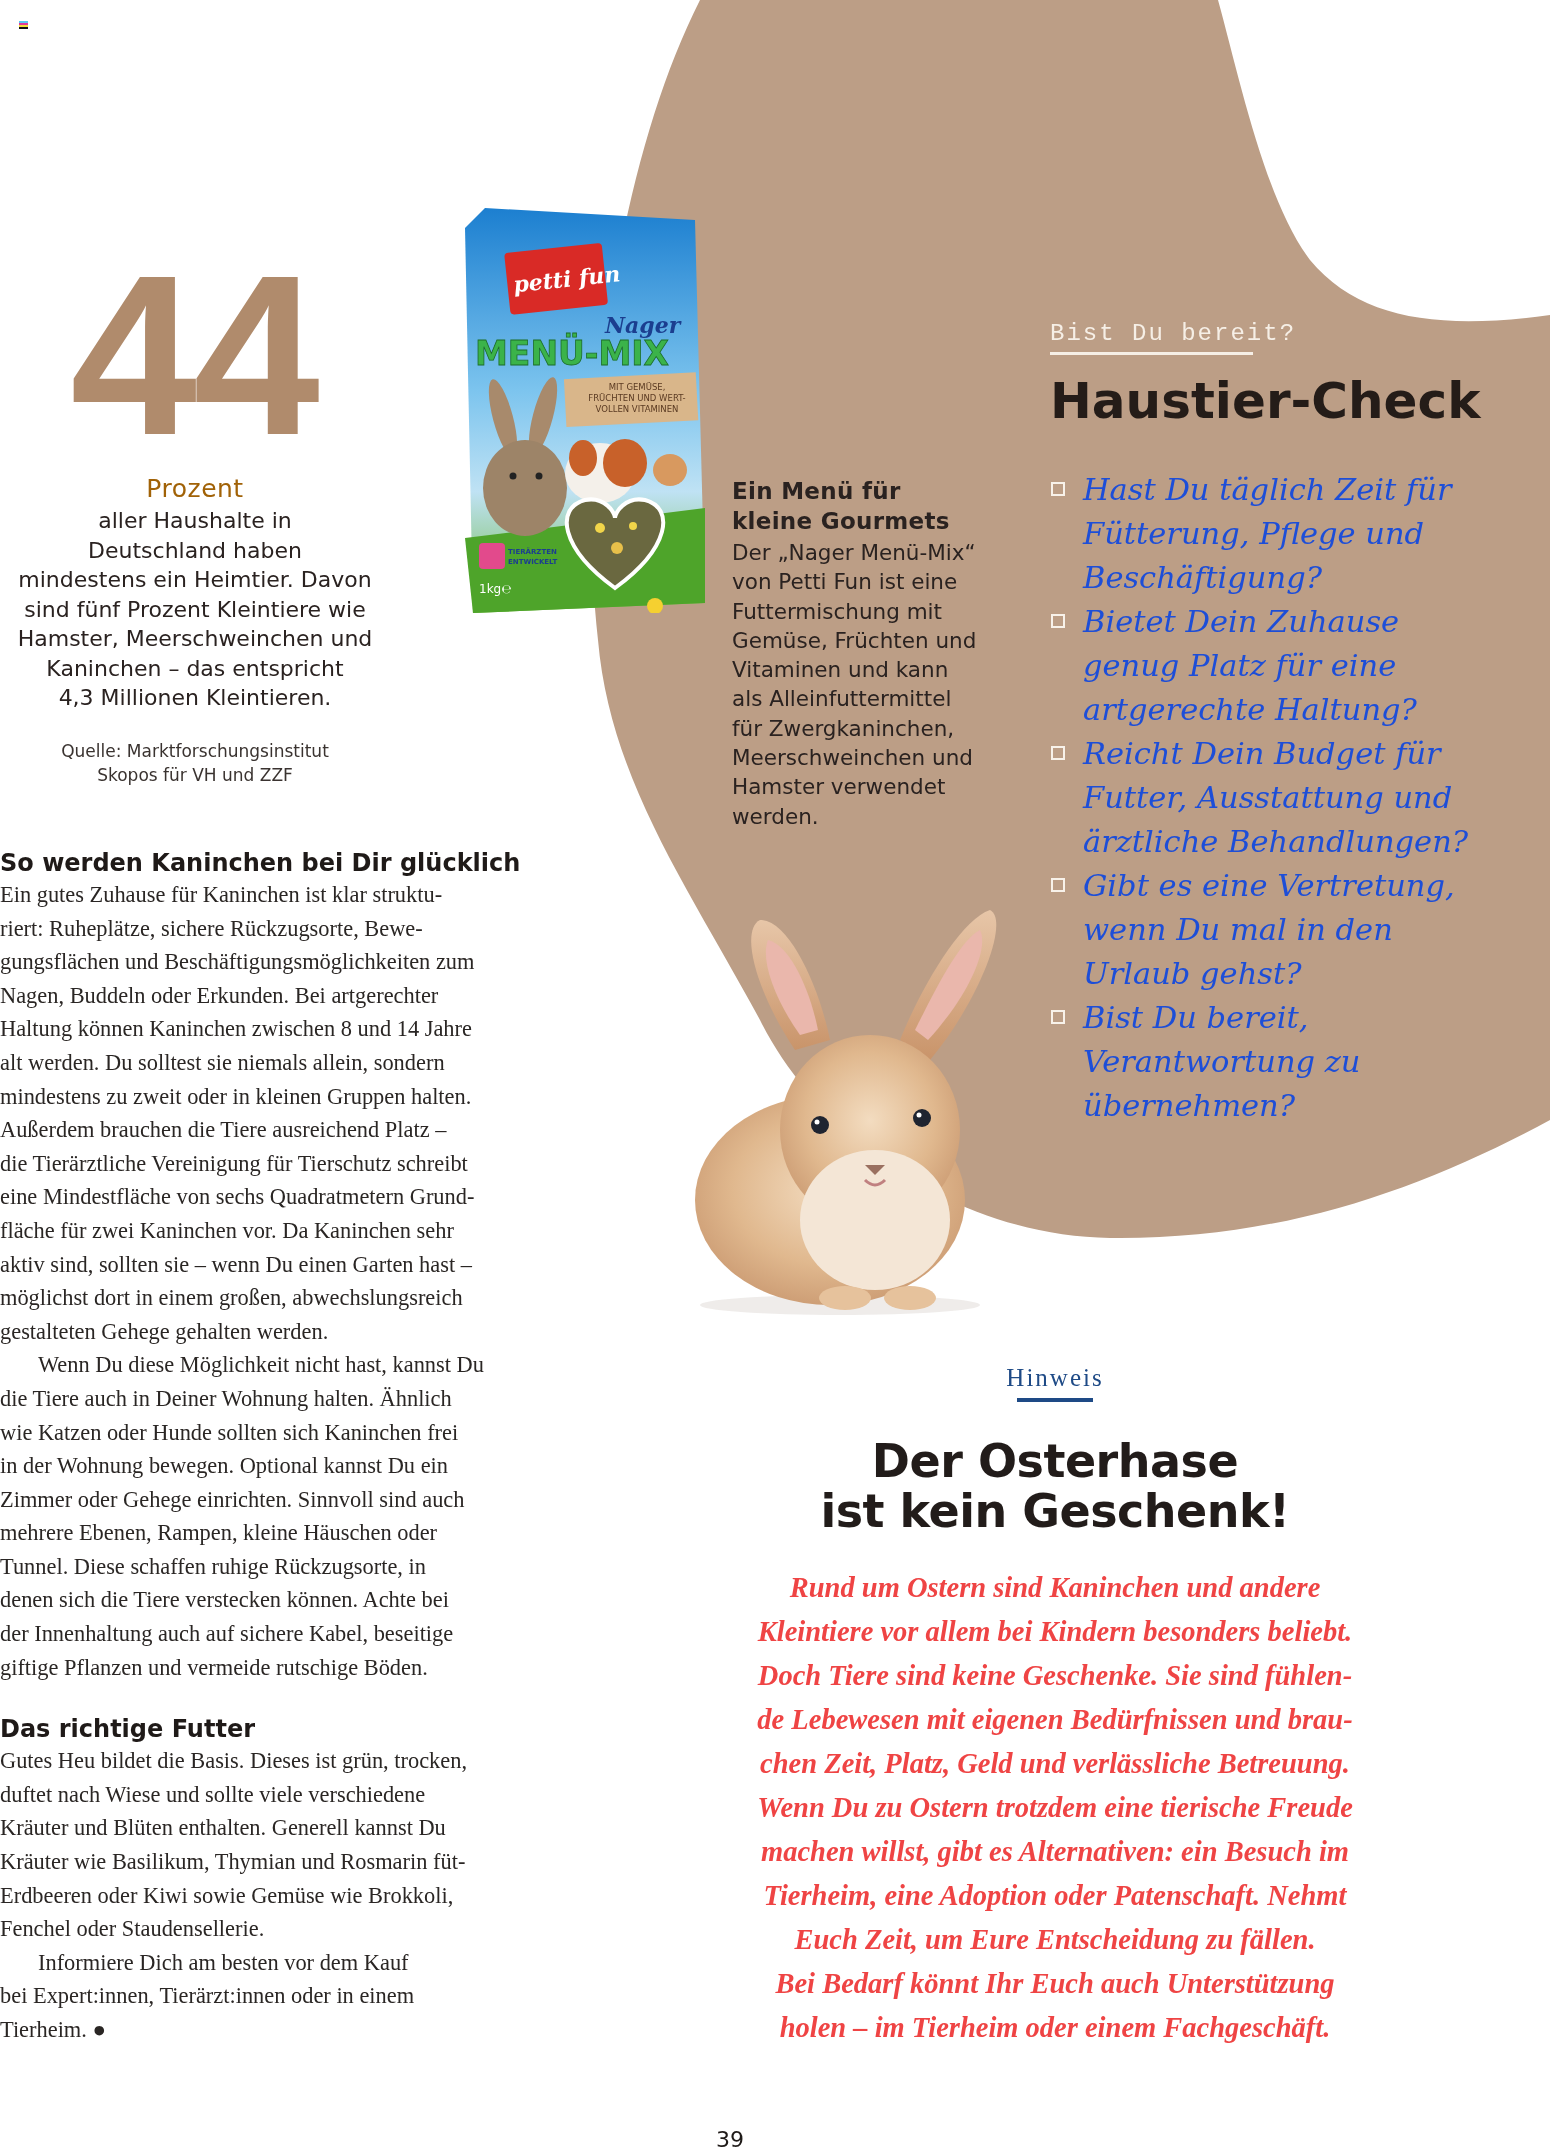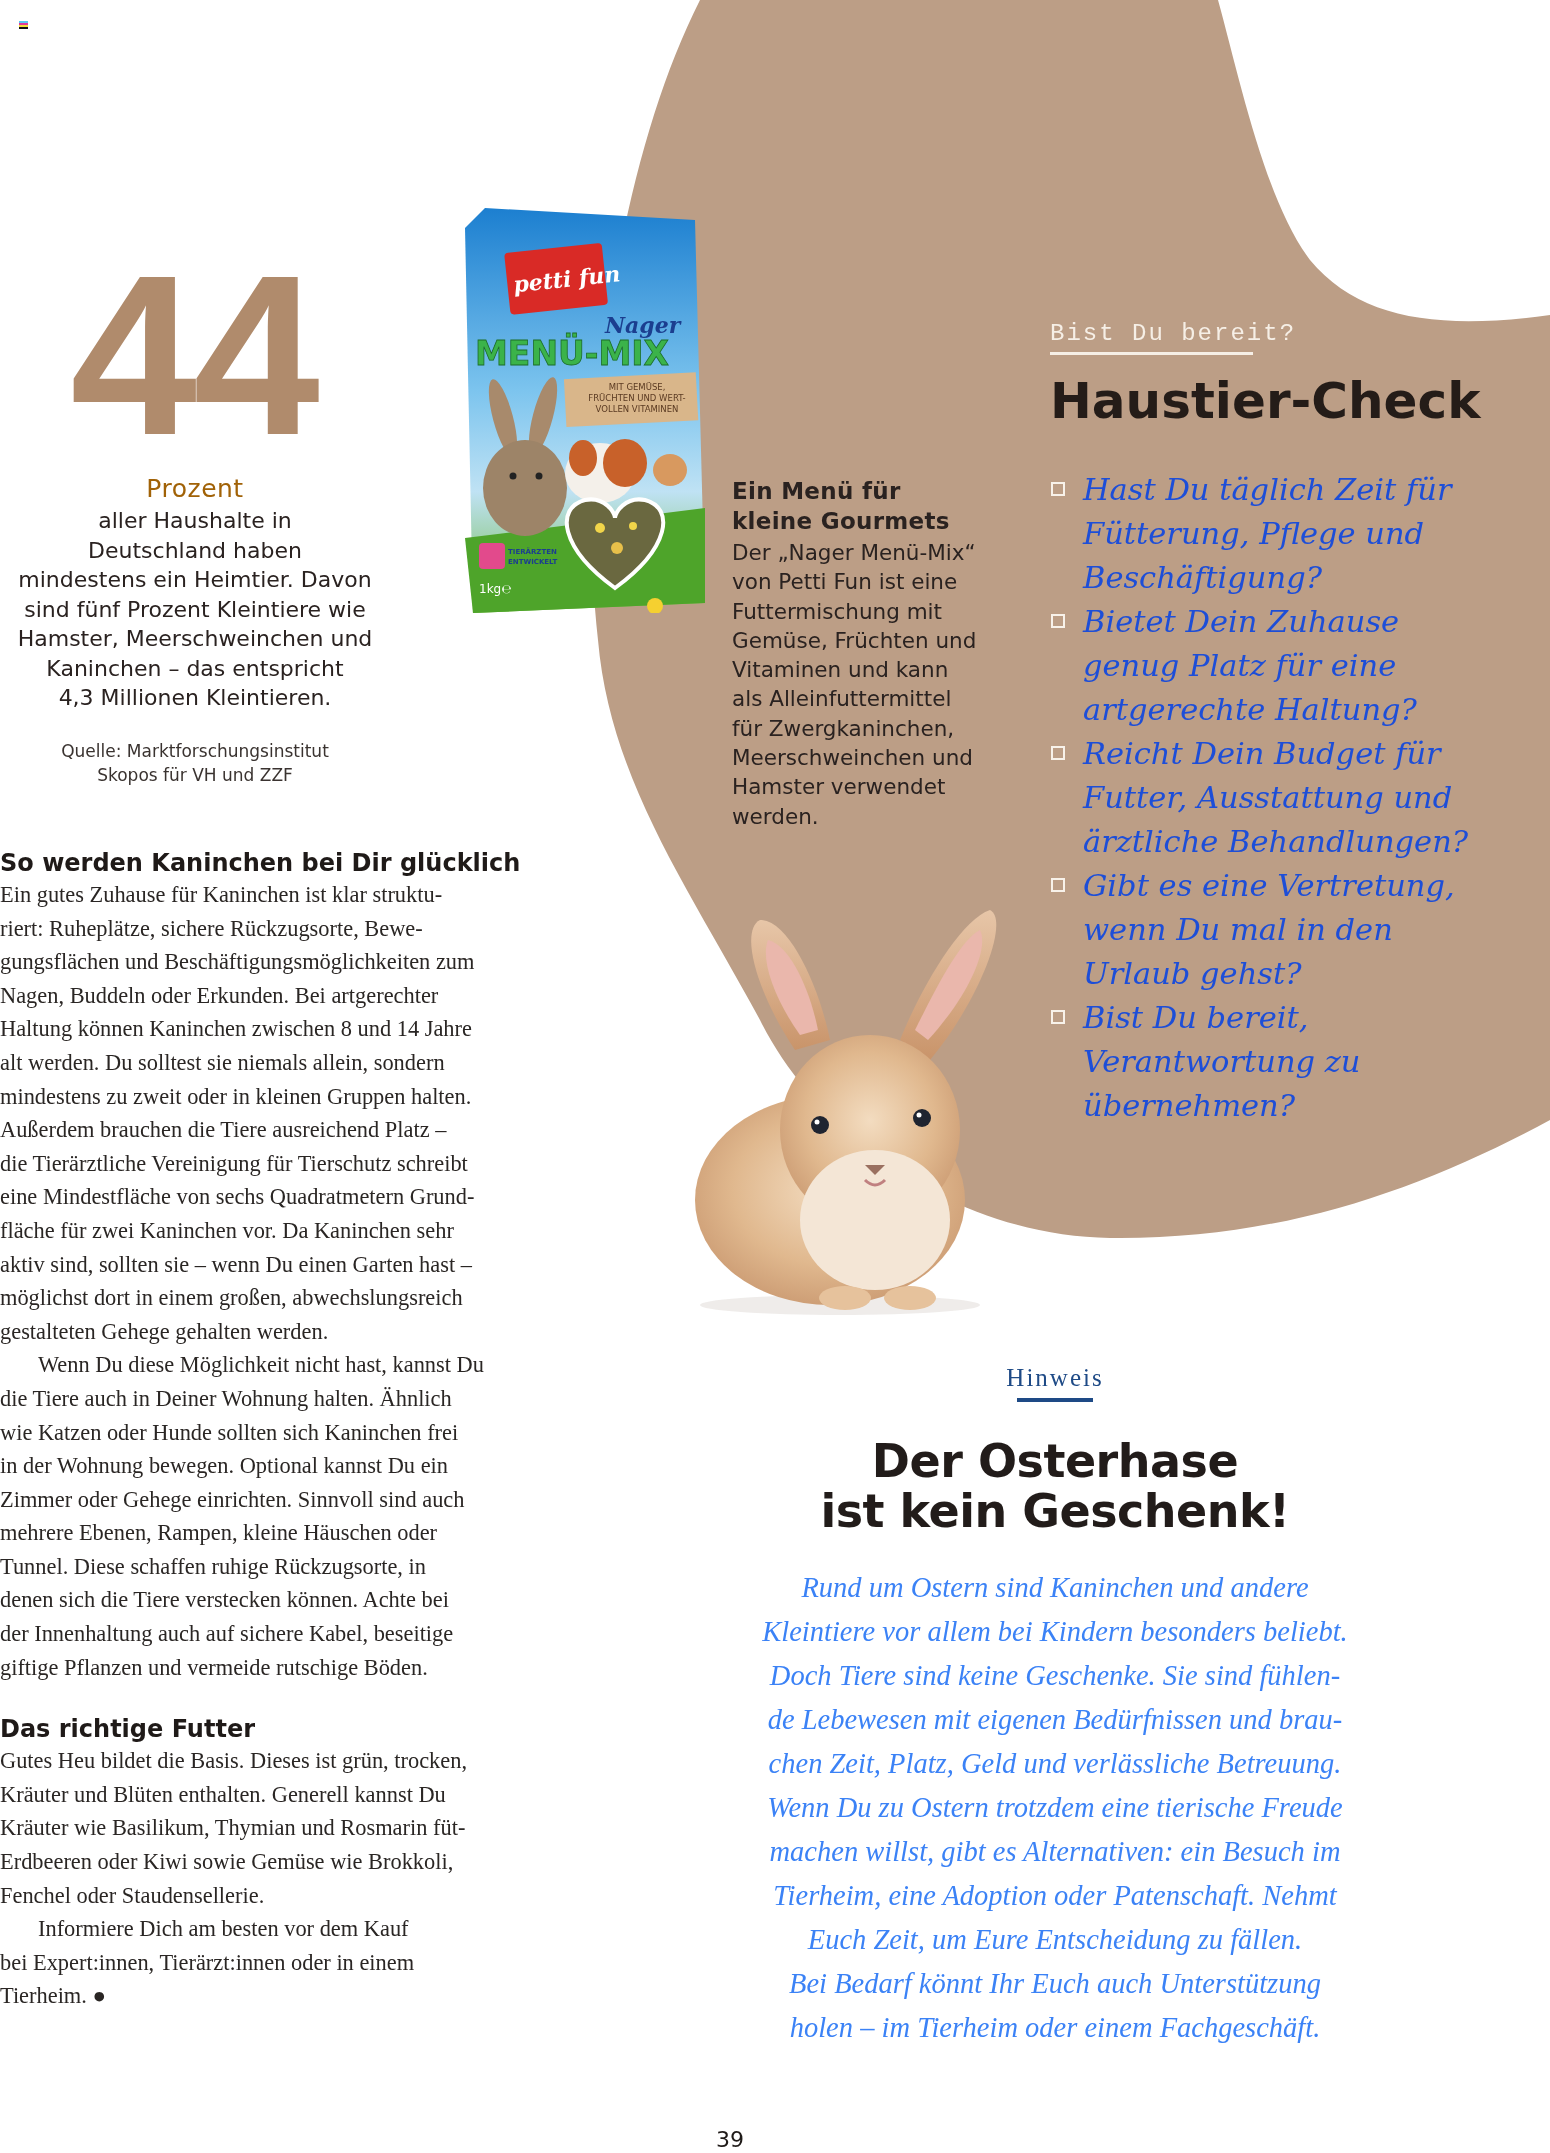--- a/index.html
+++ b/index.html
@@ -49,21 +49,21 @@
   #article { left:0; top:848px; width:580px; z-index:2; }
   .art-head { font-weight:bold; font-size:24px; line-height:30px; color:#1f1a18; }
   .art-p { font-size:22.4px; line-height:33.6px; color:#2a2624; margin:0; text-align:left; }
   #futter-head { margin-top:30px; }
 
   
   #hinweis { left:690px; top:1362px; width:730px; text-align:center; z-index:2; }
   #hinweis-kicker { display:inline-block; font-family:"Liberation Serif", serif; font-size:25px; letter-spacing:2px; color:#1e4a86; line-height:32px; }
   #hinweis-line { width:76px; height:4px; background:#1e4a86; margin:4px auto 0; }
   #hinweis-title { font-weight:bold; font-size:46px; line-height:50px; color:#221c1a; margin-top:34px; letter-spacing:-0.5px; }
-  #hinweis-text { font-style:italic; font-size:28.5px; line-height:44px; color:#3b82f6; margin-top:30px; }
+  #hinweis-text { font-style:italic; font-size:28.5px; line-height:44px; color:#ef4444; margin-top:30px;font-weight:bold; }
 
   #page-number { left:716px; top:2128px; font-size:22px; line-height:24px; color:#1f1a18; z-index:2; }
   .line { display:block; }
 </style>
 </head>
 <body>
 
 <svg id="blob" class="abs" viewBox="0 0 1550 2153" preserveAspectRatio="none">
   <path d="M 700 0 L 1218 0 C 1240 80 1265 200 1310 260 C 1360 320 1440 330 1550 315
            L 1550 1120 C 1420 1190 1280 1240 1110 1238
@@ -258,20 +258,21 @@
     <span class="line">Zimmer oder Gehege einrichten. Sinnvoll sind auch</span>
     <span class="line">mehrere Ebenen, Rampen, kleine Häuschen oder</span>
     <span class="line">Tunnel. Diese schaffen ruhige Rückzugsorte, in</span>
     <span class="line">denen sich die Tiere verstecken können. Achte bei</span>
     <span class="line">der Innenhaltung auch auf sichere Kabel, beseitige</span>
     <span class="line">giftige Pflanzen und vermeide rutschige Böden.</span>
   </p>
   <div id="futter-head" class="art-head sans">Das richtige Futter</div>
   <p class="art-p lserif">
     <span class="line">Gutes Heu bildet die Basis. Dieses ist grün, trocken,</span>
+    <span class="line">duftet nach Wiese und sollte viele verschiedene</span>
     <span class="line">Kräuter und Blüten enthalten. Generell kannst Du</span>
     <span class="line">Kräuter wie Basilikum, Thymian und Rosmarin füt-</span>
     <span class="line">Erdbeeren oder Kiwi sowie Gemüse wie Brokkoli,</span>
     <span class="line">Fenchel oder Staudensellerie.</span>
   </p>
   <p class="art-p lserif">
     <span class="line" style="padding-left:38px">Informiere Dich am besten vor dem Kauf</span>
     <span class="line">bei Expert:innen, Tierärzt:innen oder in einem</span>
     <span class="line">Tierheim. ●</span>
   </p>

